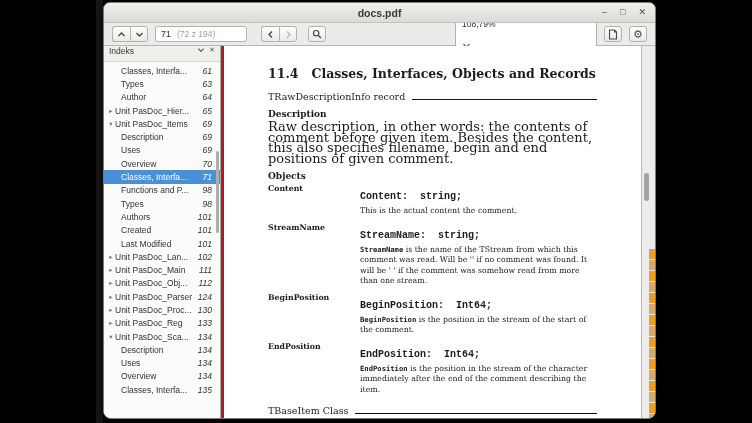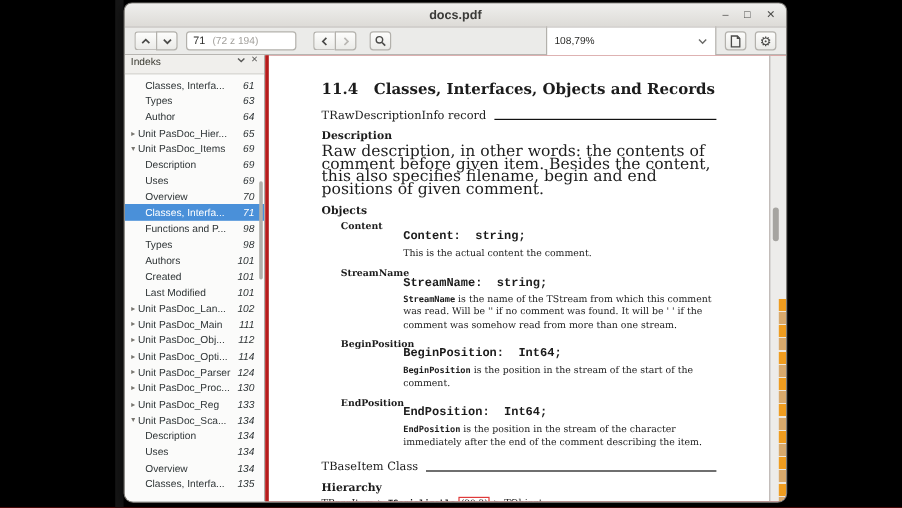--- a/index.html
+++ b/index.html
@@ -36,21 +36,21 @@
   .tb-pair .tb-btn:last-child{border-radius:0 3px 3px 0;}
   .tb-btn.disabled{color:#b9b7b3;}
   .page-field{
     height:16px;box-sizing:border-box;width:92px;background:#fff;border:1px solid #b3b1ac;
     border-radius:3px;display:flex;align-items:center;padding:0 5px;gap:6px;
   }
   .page-field .num{font-size:9px;color:#2c2c2a;}
   .page-field .of{font-size:8.5px;color:#a2a09c;}
   .zoom-combo{
     height:33px;box-sizing:border-box;width:142px;background:#fff;border:1px solid #b3b1ac;
-    border-radius:3px;display:flex;align-items:center;padding:0 6px;margin-left:auto;
+    border-radius:3px;display:flex;padding:0 6px;margin-left:auto;flex-direction:column;
   }
   .zoom-combo .val{font-size:8.5px;color:#2c2c2a;flex:1;}
   .icon-svg{display:block;}
   .gear-glyph{font-family:"DejaVu Sans",sans-serif;font-size:11px;color:#4a4a48;line-height:11px;}
   
   .content{flex:1;display:flex;min-height:0;}
   
   .sidebar{width:116px;flex:0 0 116px;background:#fbfbfa;border-right:1px solid #aeaca8;
     display:flex;flex-direction:column;position:relative;}
   .sb-header{height:15px;flex:0 0 15px;background:#f0efec;border-bottom:1px solid #d8d6d2;
@@ -73,21 +73,21 @@
   .page-inner{padding:20px 44px 0 44px;}
   .doc-h1{font-size:12.5px;font-weight:bold;display:flex;gap:13px;margin:0 0 10px 0;}
   .rulehead{display:flex;align-items:flex-end;margin:10px 0 4px 0;}
   .rulehead .t{font-size:9.5px;font-weight:normal;white-space:nowrap;}
   .rulehead .line{flex:1;border-bottom:1.3px solid #111;margin:0 0 2px 7px;}
   .subhead{font-size:9px;font-weight:bold;margin:7px 0 3px 0;}
   .bodytext{font-size:13px;line-height:10.5px;margin:0 0 4px 0;}
   .mono{font-family:"DejaVu Sans Mono","Liberation Mono",monospace;font-weight:bold;font-size:7.2px;}
   .codeblock{font-family:Liberation Mono, monospace;font-weight:bold;font-size:10px;
     line-height:10px;white-space:pre-wrap;}
-  .frow{display:flex;margin:0 0 6px 16px;}
+  .frow{display:flex;margin:0 0 6px 0;gap:40px;}
   .frow .fname{width:52px;flex:0 0 52px;font-size:7.8px;font-weight:bold;}
   .frow .fbody{flex:1;min-width:0;}
   .frow .fdesc{font-size:7.8px;line-height:10.5px;margin-top:3px;}
   .ref{border:1px solid #e03a3a;color:#1c1c1c;padding:0 1px;font-size:7.4px;white-space:nowrap;}
   .hier{font-size:8px;margin:2px 0 6px 0;}
   
   .doc-scroll{position:absolute;right:0;top:0;bottom:0;width:13px;background:#edecea;border-left:1px solid #bcbab6;}
   .doc-thumb{position:absolute;left:2px;top:127px;width:5px;height:28px;background:#a6a4a0;border-radius:3px;}
   .edge-stripes{position:absolute;right:0;top:203px;bottom:0;width:6px;
     background:repeating-linear-gradient(to bottom,#ef9c1f 0 10px,#ece7df 10px 11px,#d8a96c 11px 21px,#ece7df 21px 22px);}
@@ -240,25 +240,20 @@
             <span class="lab">Unit PasDoc_Main</span>
             <span class="pg">111</span>
           </div>
           <div class="sb-row">
             <span class="exp">▸</span>
             <span class="lab">Unit PasDoc_Obj...</span>
             <span class="pg">112</span>
           </div>
           <div class="sb-row">
             <span class="exp">▸</span>
-            <span class="lab">Unit PasDoc_Opti...</span>
-            <span class="pg">114</span>
-          </div>
-          <div class="sb-row">
-            <span class="exp">▸</span>
             <span class="lab">Unit PasDoc_Parser</span>
             <span class="pg">124</span>
           </div>
           <div class="sb-row">
             <span class="exp">▸</span>
             <span class="lab">Unit PasDoc_Proc...</span>
             <span class="pg">130</span>
           </div>
           <div class="sb-row">
             <span class="exp">▸</span>

